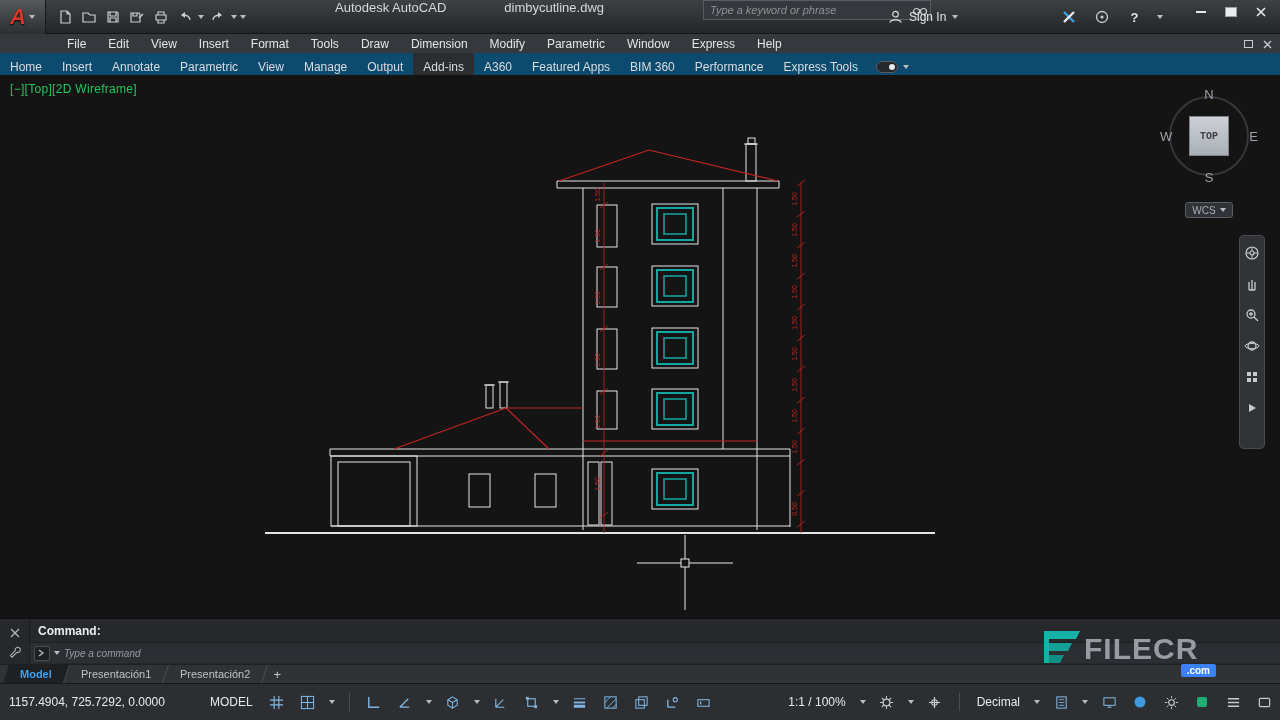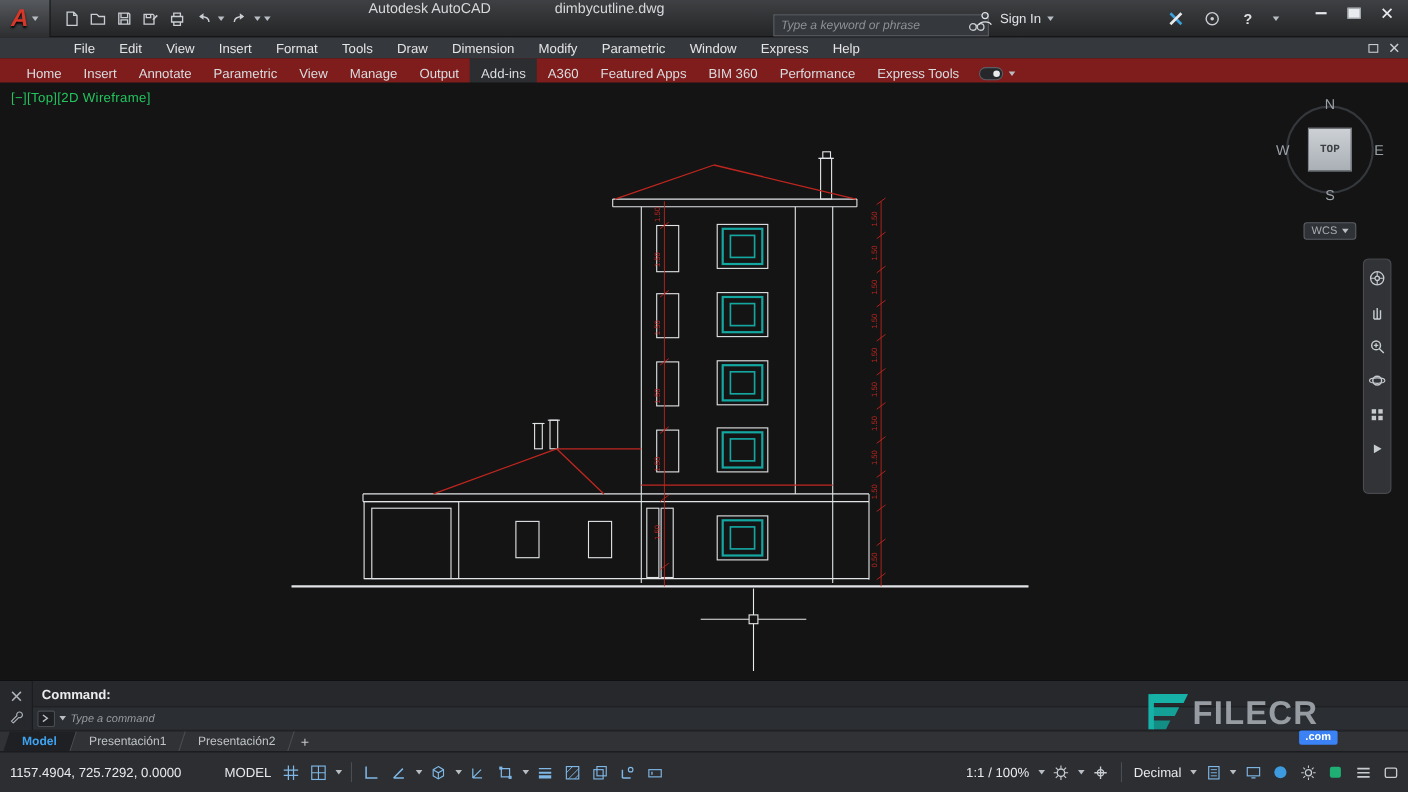--- a/index.html
+++ b/index.html
@@ -13,21 +13,21 @@
     display:flex; align-items:center; }
   .appbtn { width:46px; height:34px; display:flex; align-items:center; justify-content:center; gap:3px;
     background:linear-gradient(#56595d,#2c2e30); border-right:1px solid #17181a; }
   .appbtn .a-glyph { color:#d5372a; font-size:22px; font-weight:bold; font-style:italic; text-shadow:0 1px 2px #000; line-height:1; }
   .chev { width:0; height:0; border-left:3px solid transparent; border-right:3px solid transparent; border-top:4px solid #b9bec4; display:inline-block; }
   .qat { display:flex; align-items:center; gap:3px; padding:0 8px; }
   .icbtn { width:21px; height:22px; display:flex; align-items:center; justify-content:center; border-radius:2px; }
   .icbtn svg { display:block; }
   .tb-titles { position:absolute; left:335px; top:0; height:34px; display:flex; align-items:flex-start; gap:58px;
     color:#d6d8da; font-size:13px; white-space:nowrap; }
-  .searchbox { position:absolute; left:703px; top:13px; width:196px; height:20px; background:#35383c;
+  .searchbox { position:absolute; left:703px; top:0; width:228px; height:20px; background:#35383c;
     border:1px solid #595d62; border-radius:0; display:flex; align-items:center; }
   .searchbox input { flex:1; min-width:0; background:transparent; border:none; outline:none;
     color:#cfd3d7; font-size:11px; font-style:italic; padding:0 6px; font-family:inherit; }
   .searchbox input::placeholder { color:#8d9297; font-style:italic; opacity:1; }
   .signin { position:absolute; left:888px; top:0; height:34px; display:flex; align-items:center; gap:6px;
     color:#e0e3e6; font-size:12px; }
   .tb-right-ics { position:absolute; left:1058px; top:0; height:34px; display:flex; align-items:center; gap:12px; }
   .winbtns { position:absolute; right:4px; top:0; display:flex; }
   .winbtn { width:30px; height:24px; display:flex; align-items:center; justify-content:center; }
   .minbar { width:10px; height:2px; background:#e6e8ea; }
@@ -35,22 +35,22 @@
 
   
   .menubar { position:absolute; top:34px; left:0; right:0; height:19px; background:#35383d;
     display:flex; align-items:center; padding-left:56px; color:#e5e5e5; font-size:12px; }
   .menu-item { padding:0 11px; height:100%; display:flex; align-items:center; cursor:default; }
   .doc-winbtns { position:absolute; right:8px; top:34px; height:19px; display:flex; align-items:center; gap:10px; color:#c9cdd1; }
   .doc-winbtns .sq { width:9px; height:8px; border:1px solid #c9cdd1; }
   .doc-winbtns .mini { width:8px; height:2px; background:#c9cdd1; }
 
   
-  .ribbonbar { position:absolute; top:53px; left:0; right:0; height:28px; background:#7f1d1d;
-    display:flex; align-items:stretch; padding-left:14px; color:#d9dcdf; font-size:12px; }
+  .ribbonbar { position:absolute; top:53px; left:0; right:0; height:28px; background:#0c4a6e;
+    display:flex; align-items:stretch; color:#d9dcdf; font-size:12px; }
   .rtab { padding:0 10px; display:flex; align-items:center; }
   .rtab.active { background:#2b2d31; }
   .ribbon-extra { display:flex; align-items:center; gap:5px; margin-left:8px; }
   .ribbon-pill { width:22px; height:12px; background:#25272a; border:1px solid #5a5e63; border-radius:6px; position:relative; }
   .ribbon-pill::after { content:""; position:absolute; right:2px; top:2px; width:6px; height:6px; border-radius:50%; background:#e8eaec; }
 
   
   .canvas { position:absolute; top:75px; left:0; width:1280px; height:543px; background:#141414; }
   .vp-label { position:absolute; left:10px; top:7px; color:#22c55e; font-size:12px; letter-spacing:0.3px; }
   .draw { position:absolute; inset:0; }
@@ -89,21 +89,21 @@
   .layoutbar { position:absolute; top:664px; left:0; right:0; height:19px; background:#303236;
     border-top:1px solid #1d1f22; display:flex; align-items:stretch; font-size:11px; padding-left:6px; }
   .ltab { display:flex; align-items:center; padding:0 14px; color:#bfc3c7; transform:skewX(-18deg);
     border-right:1px solid #4a4e53; }
   .ltab > span { transform:skewX(18deg); display:block; }
   .ltab.active { background:#1e2023; color:#3fa2ef; font-weight:bold; }
   .ladd { display:flex; align-items:center; padding:0 8px; color:#c3c7cb; font-size:13px; }
 
   
   .statusbar { position:absolute; top:683px; left:0; right:0; height:37px; background:#2c2e32;
-    border-top:1px solid #17181a; display:flex; align-items:center; padding:0 6px; gap:5px;
+    border-top:1px solid #17181a; display:flex; align-items:center; padding:0 6px; gap:11px;
     color:#e7eaec; font-size:12px; white-space:nowrap; }
   .sb-ic { width:20px; height:20px; display:flex; align-items:center; justify-content:center; color:#7fb8e6; }
   .sb-ic.gray { color:#c8ccd0; }
   .sb-sep { width:1px; height:18px; background:#4a4e54; margin:0 3px; }
   .sb-text { padding:0 3px; }
   .coords { min-width:190px; }
 
   
   .watermark { position:absolute; left:1042px; top:617px; width:176px; height:64px; z-index:6;
     display:flex; align-items:center; }

